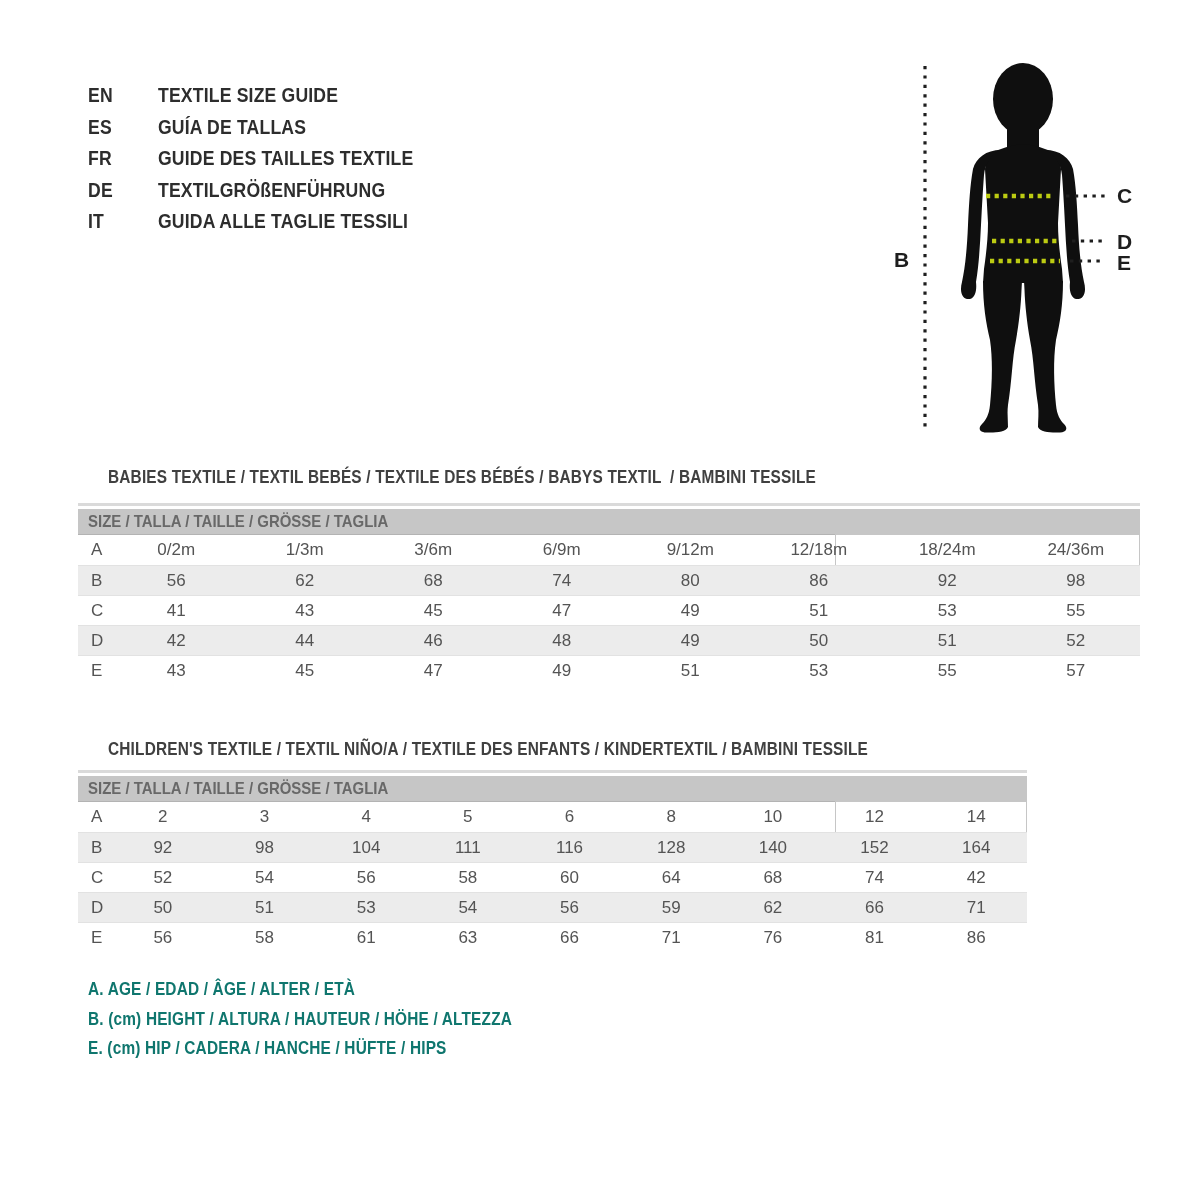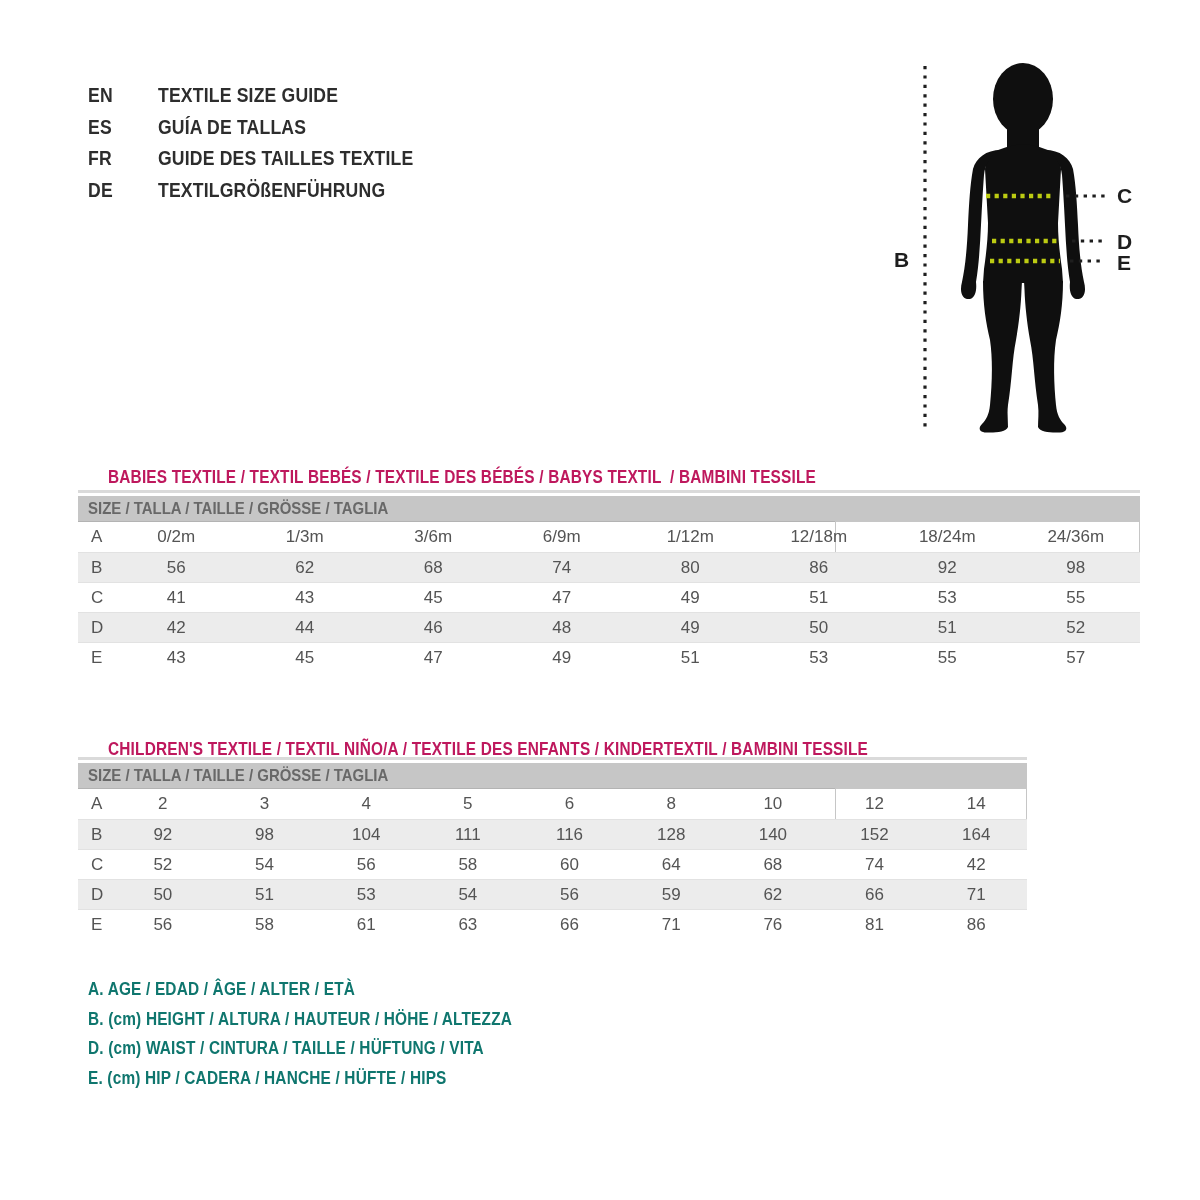--- a/index.html
+++ b/index.html
@@ -16,26 +16,26 @@
   .lang-row{height:31.6px;line-height:31.6px;font-size:20px;font-weight:bold;letter-spacing:.2px;}
   .lang-code{display:inline-block;width:70px;vertical-align:top;}
   .lang-title{display:inline-block;vertical-align:top;}
 
   
   .figure{position:absolute;left:880px;top:55px;width:270px;height:385px;}
   .figure svg{display:block;}
   .figure text{font-family:"Liberation Sans","DejaVu Sans",sans-serif;font-size:21px;font-weight:600;fill:#1e1e1e;}
 
   
-  .section-heading{position:absolute;left:88px;font-size:17.5px;font-weight:bold;letter-spacing:.2px;color:#be185d;white-space:pre;}
+  .section-heading{position:absolute;left:88px;font-size:17.5px;font-weight:bold;letter-spacing:.2px;color:#404040;white-space:pre;}
   .heading-babies{top:446px;}
   .heading-children{top:718px;}
 
   
-  .size-table{position:absolute;left:78px;}
+  .size-table{position:absolute;left:78px;margin-top:13px;}
   .table-babies{top:490px;width:1062px;}
   .table-children{top:757px;width:949px;}
   .t-topline{height:3px;background:#dadada;margin-bottom:3px;}
   .t-head{height:26px;line-height:26px;background:#c6c6c6;border-bottom:1px solid #b3b3b3;
           padding-left:10px;font-size:17px;font-weight:bold;color:#686868;box-sizing:border-box;}
   .t-body{position:relative;}
   .t-highlight{position:absolute;left:757px;right:0;top:-1px;height:32px;background:#ffffff;
                border:1px solid #c6c6c6;box-sizing:border-box;z-index:0;}
   .t-row{position:relative;z-index:1;display:flex;height:30px;line-height:30px;box-sizing:border-box;
          font-size:17px;color:#545454;}
@@ -51,20 +51,21 @@
 </head>
 <body>
 
 <div class="page">
 
   <div class="lang-list" id="langList">
       <div class="lang-row"><span class="lang-code cond">EN</span><span class="lang-title cond">TEXTILE SIZE GUIDE</span></div>
       <div class="lang-row"><span class="lang-code cond">ES</span><span class="lang-title cond">GUÍA DE TALLAS</span></div>
       <div class="lang-row"><span class="lang-code cond">FR</span><span class="lang-title cond">GUIDE DES TAILLES TEXTILE</span></div>
       <div class="lang-row"><span class="lang-code cond">DE</span><span class="lang-title cond">TEXTILGRÖßENFÜHRUNG</span></div>
+      <div class="lang-row"><span class="lang-code cond">IT</span><span class="lang-title cond">GUIDA ALLE TAGLIE TESSILI</span></div>
     </div>
 
   <div class="figure">
     <svg width="270" height="385" viewBox="0 0 270 385">
 
       <line x1="45" y1="11" x2="45" y2="375" stroke="#1e1e1e" stroke-width="3.2" stroke-dasharray="3.2 6.2"></line>
 
       <g fill="#0f0f0f">
         <ellipse cx="143" cy="44" rx="30" ry="36"></ellipse>
         <rect x="127" y="62" width="32" height="38"></rect>
@@ -156,21 +157,21 @@
       <span class="cond">SIZE / TALLA / TAILLE / GRÖSSE / TAGLIA</span>
     </div>
     <div class="t-body">
       <div class="t-highlight"></div>
     <div class="t-row">
           <span class="t-label">A</span>
           <span class="t-cell">0/2m</span>
           <span class="t-cell">1/3m</span>
           <span class="t-cell">3/6m</span>
           <span class="t-cell">6/9m</span>
-          <span class="t-cell">1/12m</span>
+          <span class="t-cell">9/12m</span>
           <span class="t-cell">12/18m</span>
           <span class="t-cell">18/24m</span>
           <span class="t-cell">24/36m</span>
         </div>
         <div class="t-row alt">
           <span class="t-label">B</span>
           <span class="t-cell">56</span>
           <span class="t-cell">62</span>
           <span class="t-cell">68</span>
           <span class="t-cell">74</span>
@@ -284,17 +285,16 @@
           <span class="t-cell">76</span>
           <span class="t-cell">81</span>
           <span class="t-cell">86</span>
         </div>
       </div>
   </div>
 
   <div class="legend" id="legend">
       <div class="legend-row"><span class="cond">A. AGE / EDAD / ÂGE / ALTER / ETÀ</span></div>
       <div class="legend-row"><span class="cond">B. (cm) HEIGHT / ALTURA / HAUTEUR / HÖHE / ALTEZZA</span></div>
-      <div class="legend-row"><span class="cond">D. (cm) WAIST / CINTURA / TAILLE / HÜFTUNG / VITA</span></div>
       <div class="legend-row"><span class="cond">E. (cm) HIP / CADERA / HANCHE / HÜFTE / HIPS</span></div>
     </div>
 
 </div>
 
 </body></html>

